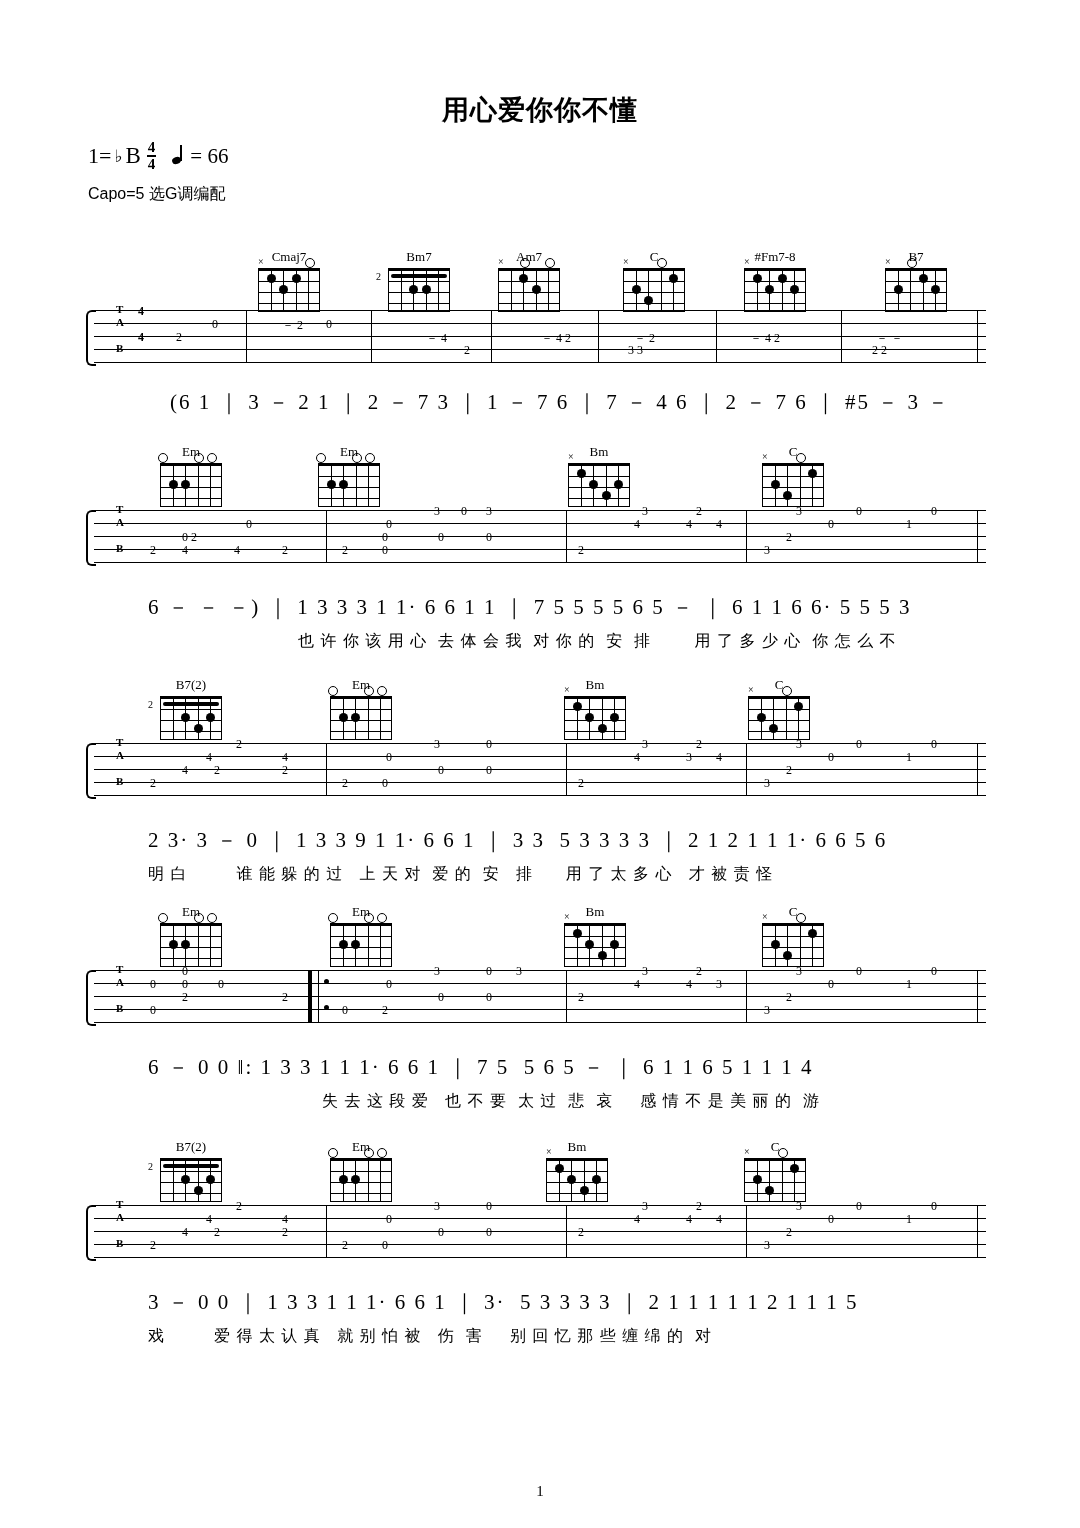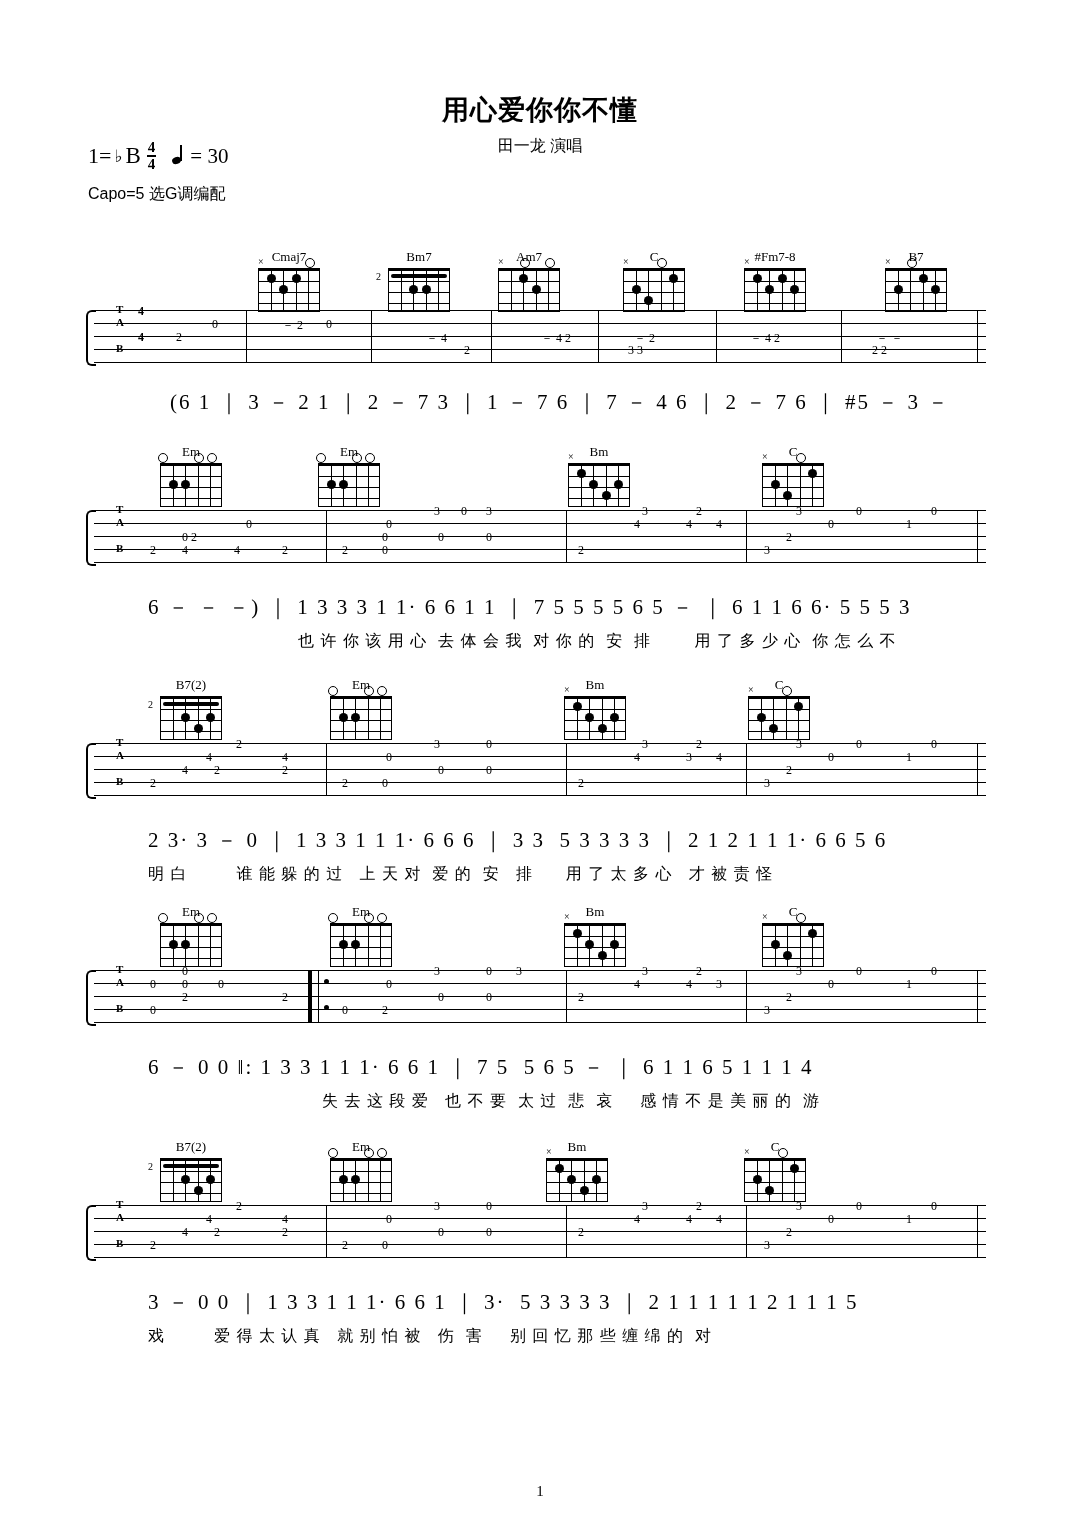--- a/index.html
+++ b/index.html
@@ -74,33 +74,32 @@
   .pageno{
     position:absolute;bottom:28px;left:0;width:1080px;text-align:center;font-size:15px;
   }
 </style>
 </head>
 <body>
 
 <div class="sheet">
 
   <div class="title">用心爱你你不懂</div>
-  <div class="subtitle">田一龙 演唱</div>
 
   <div class="keyline">
     <span>1=</span>
       <span class="flat">♭</span>
       <span style="font-size:23px;">B</span>
     <span class="frac">
       <span class="num">4</span>
       <span>4</span>
     </span>
     <span class="note-eq">
       <span class="quarter"></span>
-      <span>= 30</span>
+      <span>= 66</span>
     </span>
   </div>
 
   <div class="capo">Capo=5  选G调编配</div>
 
   <div class="system" style="top:250px;">
 
     <div class="chorddia" style="left:258px;top:18px;">
       <div class="chordname">Cmaj7</div>
       <div class="grid">
@@ -463,21 +462,21 @@
       <div class="tnum" style="left:492px;top:33px">2</div>
       <div class="tnum" style="left:710px;top:-6px">3</div>
       <div class="tnum" style="left:770px;top:-6px">0</div>
       <div class="tnum" style="left:845px;top:-6px">0</div>
       <div class="tnum" style="left:742px;top:7px">0</div>
       <div class="tnum" style="left:820px;top:7px">1</div>
       <div class="tnum" style="left:700px;top:20px">2</div>
       <div class="tnum" style="left:678px;top:33px">3</div>
     </div>
 
-    <div class="mel" style="left:148px;top:148px;letter-spacing:2px;">2 3· 3 － 0 ｜ 1 3 3 1 1 1· 6 6 6 ｜ 3 3  5 3 3 3 3 ｜ 2 1 2 1 1 1· 6 6 5 6</div>
+    <div class="mel" style="left:148px;top:148px;letter-spacing:2px;">2 3· 3 － 0 ｜ 1 3 3 9 1 1· 6 6 1 ｜ 3 3  5 3 3 3 3 ｜ 2 1 2 1 1 1· 6 6 5 6</div>
     <div class="lyr" style="left:148px;top:186px;letter-spacing:1px;">明 白         谁 能 躲 的 过   上 天 对  爱 的  安   排      用 了 太 多 心   才 被 责 怪</div>
   </div>
 
   <div class="system" style="top:905px;">
     <div class="chorddia" style="left:160px;top:18px;">
       <div class="chordname">Em</div>
       <div class="grid">
         <div class="v" style="left:12px"></div>
           <div class="v" style="left:24px"></div>
           <div class="v" style="left:37px"></div>

